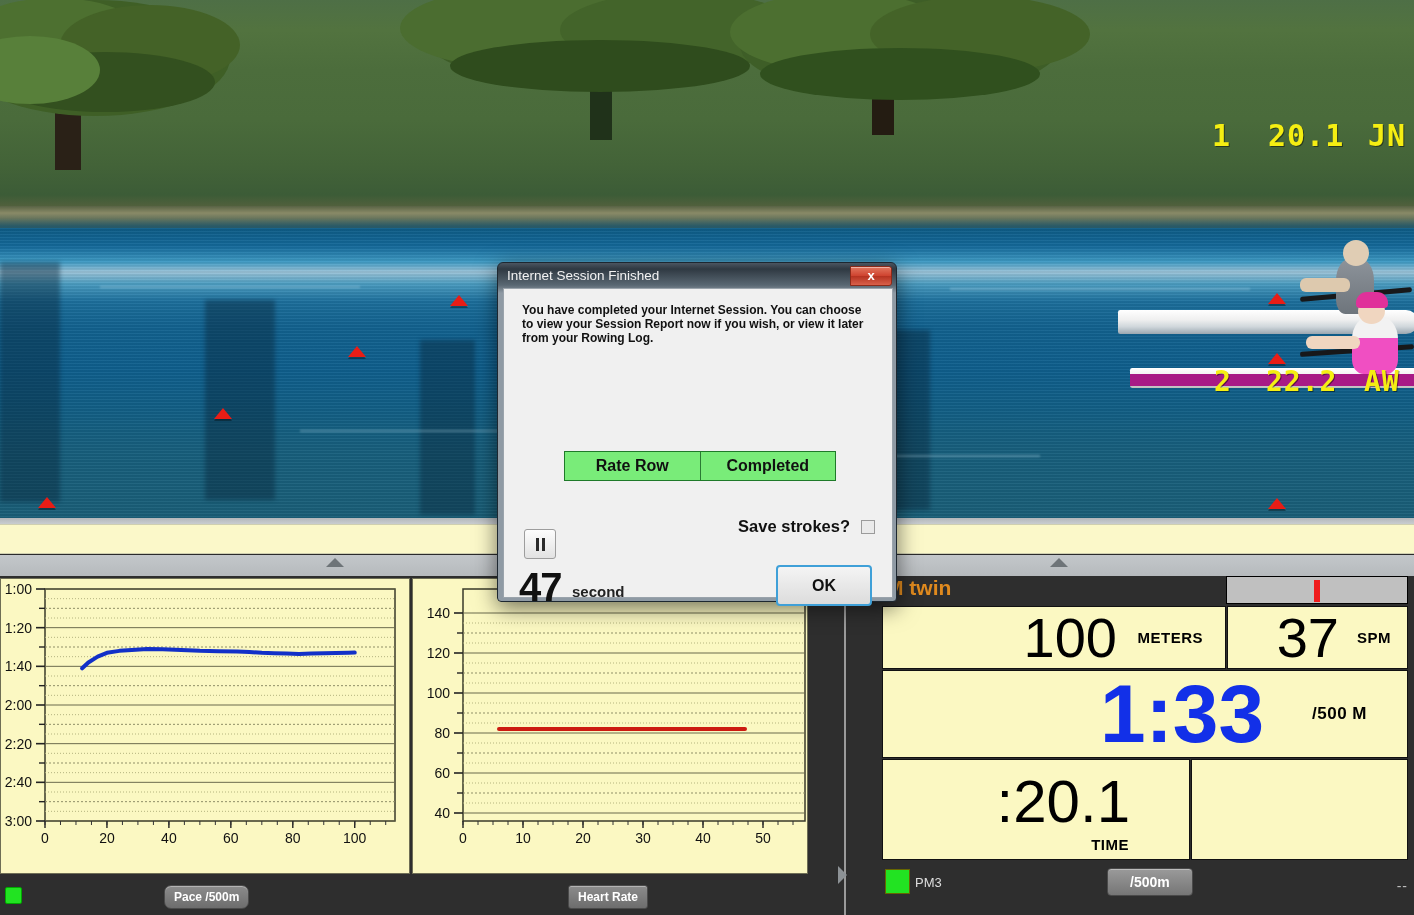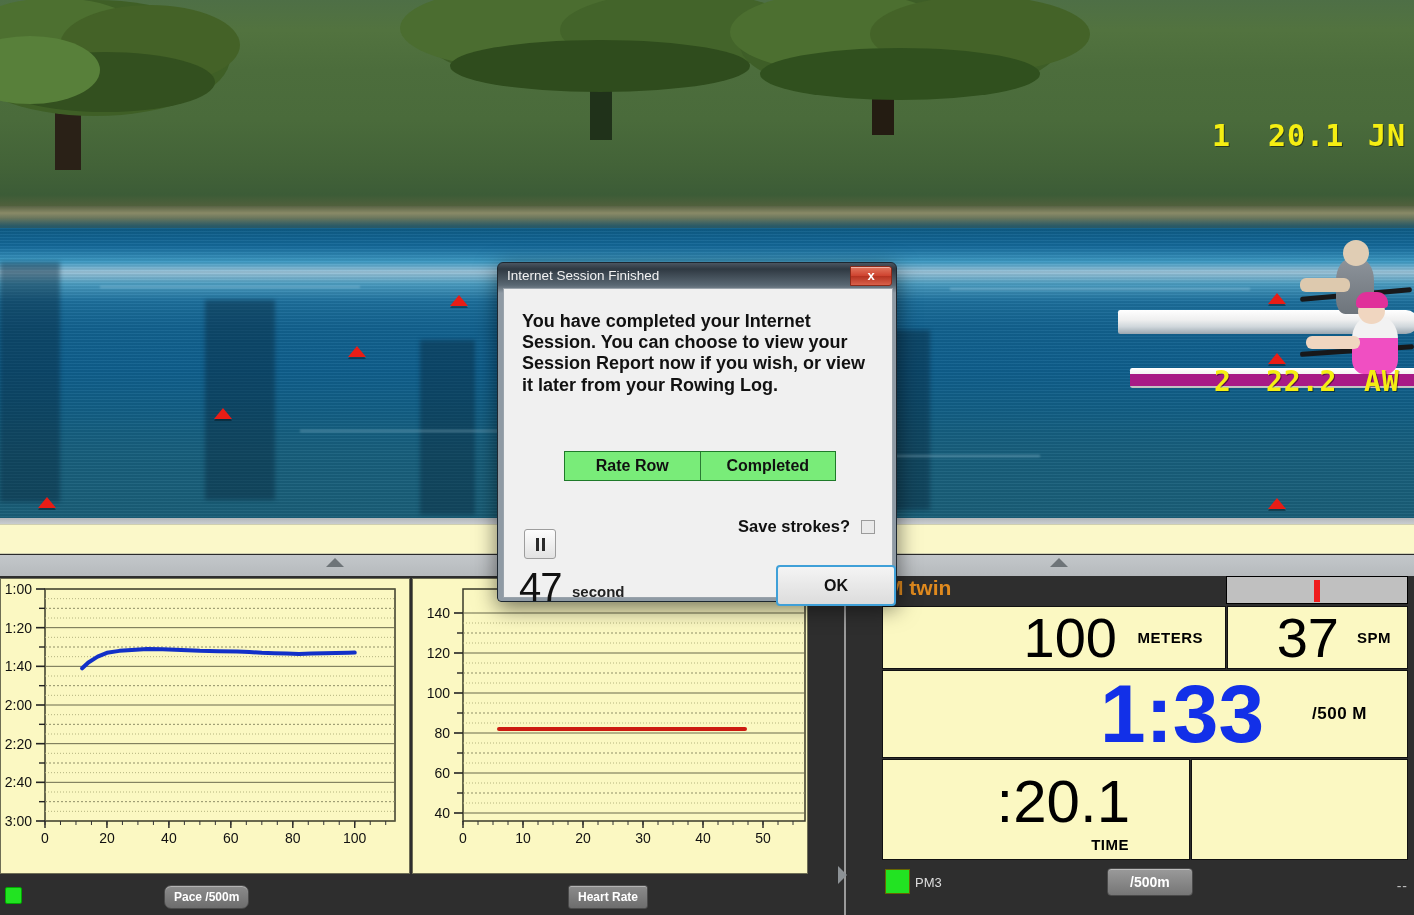--- a/index.html
+++ b/index.html
@@ -165,22 +165,22 @@
     background: linear-gradient(to bottom,#e2775f 0%, #cf4430 48%, #b63321 52%, #d8604a 100%);
     border: 1px solid #8c2a19; border-radius: 0 3px 3px 0;
     color: #fff; font-size: 13px; font-weight: bold; text-align: center; line-height: 18px;
     box-shadow: inset 0 1px 0 rgba(255,255,255,.45);
   }
   #dlgBody {
     position: absolute; left: 5px; top: 25px; width: 390px; height: 310px;
     background: #f0f0f0; border: 1px solid #9aa3ab;
   }
   #dlgMsg {
-    position: absolute; left: 18px; top: 22px; width: 350px;
-    font-size: 18px; font-weight: bold; color: #111; line-height: 1.18;
+    position: absolute; left: 18px; top: 14px; width: 350px;
+    font-size: 12px; font-weight: bold; color: #111; line-height: 1.18;
   }
   #statusRow {
     position: absolute; left: 60px; top: 162px; width: 272px; height: 30px;
     border: 1px solid #1e7a29; display: flex;
   }
   .statusCell {
     flex: 1; background: #79ec79; display: flex; align-items: center; justify-content: center;
     font-size: 16px; font-weight: bold; color: #111;
   }
   .statusCell + .statusCell { border-left: 1px solid #2a7a33; }
@@ -189,24 +189,24 @@
     position: absolute; right: 17px; top: 231px; width: 14px; height: 14px;
     background: #eaeaea; border: 1px solid #9b9b9b;
   }
   #pauseBtn {
     position: absolute; left: 20px; top: 240px; width: 32px; height: 30px;
     background: linear-gradient(to bottom,#fdfdfd,#e2e2e2);
     border: 1px solid #9d9d9d; border-radius: 3px;
     display: flex; align-items: center; justify-content: center; gap: 3px;
   }
   #pauseBtn i { display: block; width: 3px; height: 13px; background: #2a2a2a; }
-  #countNum { position: absolute; left: 15px; top: 276px; font-size: 40px; font-weight: normal; color: #111; letter-spacing: -1px; }
+  #countNum { position: absolute; left: 15px; top: 276px; font-size: 40px; font-weight: bold; color: #111; letter-spacing: -1px; }
   #countUnit { position: absolute; left: 68px; top: 294px; font-size: 15px; font-weight: bold; color: #222; }
   #okBtn {
-    position: absolute; left: 272px; top: 276px; width: 120px; height: 41px;
+    position: absolute; left: 272px; top: 276px; width: 96px; height: 41px;
     background: linear-gradient(to bottom,#f4f4f4,#dcdcdc);
     border: 2px solid #3fa0d8; border-radius: 4px;
     font-size: 16px; font-weight: bold; color: #111;
   }
 </style>
 </head>
 <body>
 
 <div id="root">
 

